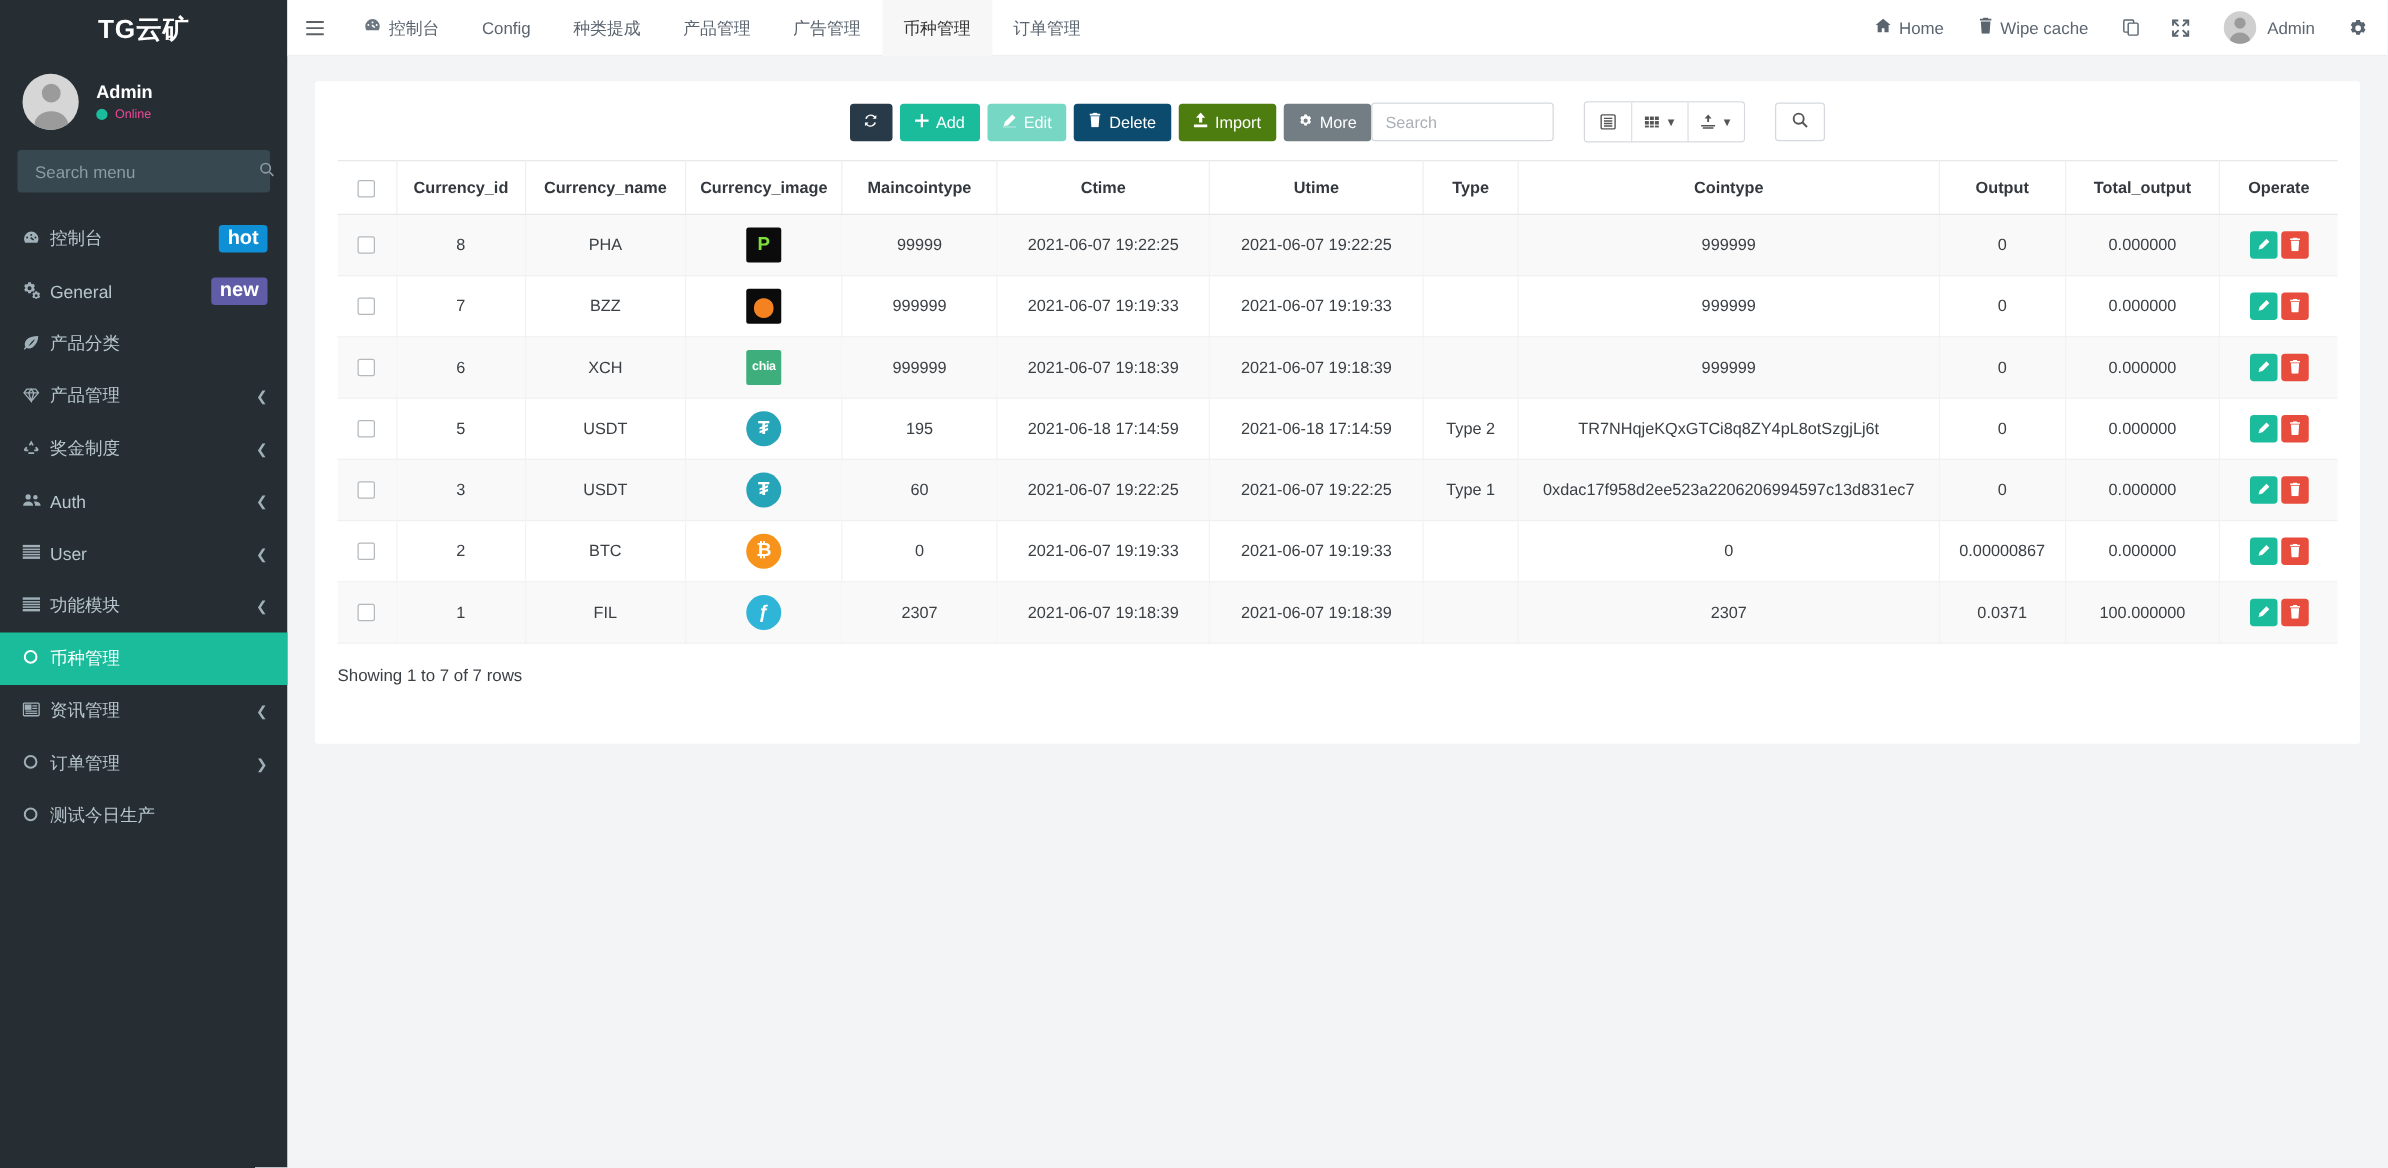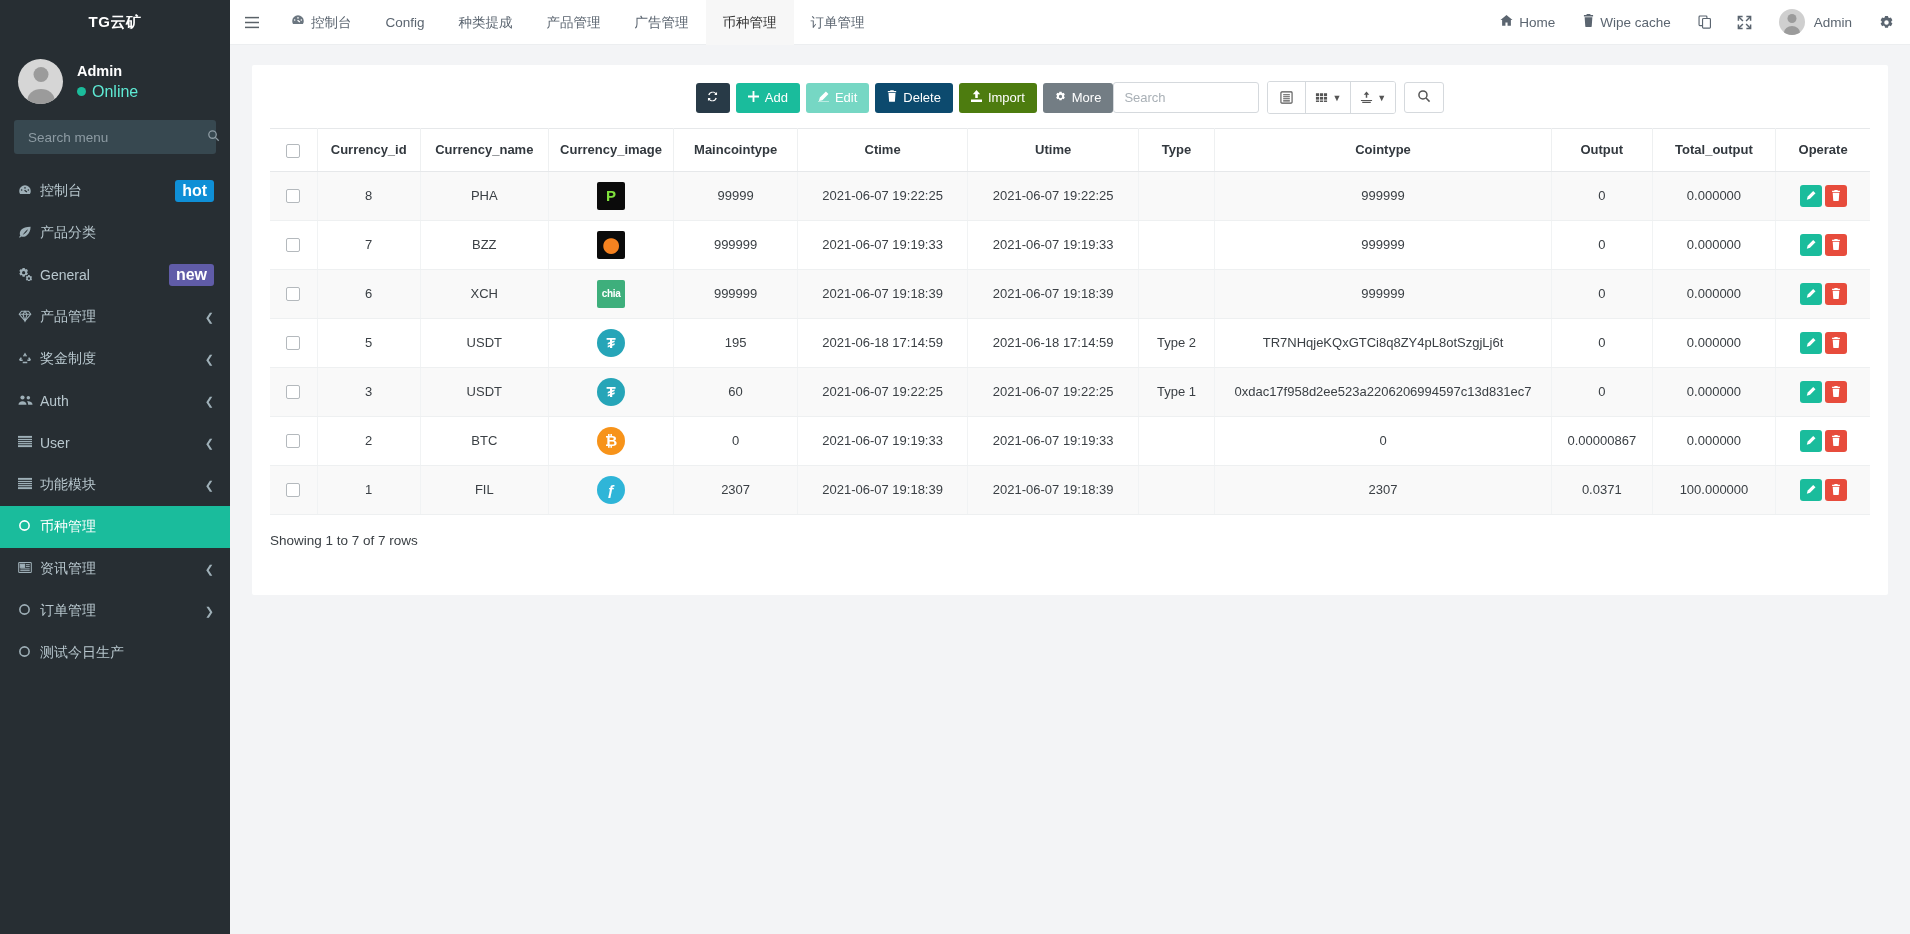--- a/index.html
+++ b/index.html
@@ -14,21 +14,21 @@
 
   
   .sidebar {
     width: 230px; min-width: 230px; height: 934px;
     background: #272e33; color: #b8c7ce;
     display: flex; flex-direction: column;
   }
   .brand {
     height: 45px; min-height: 45px;
     display: flex; align-items: center; justify-content: center;
-    color: #fff; font-size: 15px; font-weight: bold;
+    color: #fff; font-size: 21px; font-weight: bold;
     letter-spacing: .5px;
   }
   .user-panel {
     display: flex; align-items: center;
     padding: 14px 14px 14px 18px; gap: 14px;
   }
   .avatar-lg {
     width: 45px; height: 45px; border-radius: 50%;
     background: #d6d6d6; position: relative; overflow: hidden;
     flex: 0 0 45px;
@@ -38,21 +38,21 @@
     transform: translateX(-50%);
     width: 15px; height: 15px; border-radius: 50%; background: #9b9b9b;
   }
   .avatar-lg::after {
     content: ""; position: absolute; bottom: -7px; left: 50%;
     transform: translateX(-50%);
     width: 27px; height: 22px; border-radius: 50% 50% 0 0; background: #9b9b9b;
   }
   .user-info { display: flex; flex-direction: column; gap: 4px; }
   .user-name { color: #fff; font-size: 14.5px; font-weight: bold; }
-  .user-status { display: flex; align-items: center; gap: 6px; font-size: 16px; color: #5eead4; }
+  .user-status { display: flex; align-items: center; gap: 6px; font-size: 10px; color: #ec4899; }
   .dot-online { width: 9px; height: 9px; border-radius: 50%; background: #1bbc9b; display: inline-block; }
 
   .search-menu {
     margin: 2px 14px 10px 14px;
     background: #374850; border-radius: 3px;
     display: flex; align-items: center;
     height: 34px; padding: 0 12px;
   }
   .search-menu input {
     background: transparent; border: 0; outline: none;
@@ -141,21 +141,21 @@
     font-size: 13px; color: #fff; border: 0; border-radius: 3px; cursor: pointer;
     font-family: "Liberation Sans", sans-serif; white-space: nowrap;
   }
   .btn-refresh { background: #283a47; width: 34px; justify-content: center; padding: 0; }
   .btn-add { background: #1abc9c; }
   .btn-edit { background: #76d7c4; }
   .btn-delete { background: #0c4a6e; }
   .btn-import { background: #4d7c0f; }
   .btn-more { background: #737d84; }
 
-  .toolbar-right { display: flex; align-items: center; gap: 8px; }
+  .toolbar-right { display: flex; align-items: center; gap: 24px; }
   .search-box {
     width: 146px; height: 31px; border: 1px solid #d5d9dd; border-radius: 3px;
     padding: 0 10px; font-size: 13px; color: #555; outline: none;
     font-family: "Liberation Sans", sans-serif; background: #fff;
   }
   .search-box::placeholder { color: #a9b0b6; }
   .icon-btn-group { display: flex; border: 1px solid #d5d9dd; border-radius: 3px; overflow: hidden; }
   .icon-btn {
     height: 31px; min-width: 38px; padding: 0 9px;
     display: flex; align-items: center; justify-content: center; gap: 4px;
@@ -260,31 +260,31 @@
     <nav class="nav" id="sidebar-nav">
         <div class="nav-item">
           <span class="ni-icon"><svg width="14" height="14" viewBox="0 0 16 16" fill="currentColor">
               <path d="M8 2.6A6.6 6.6 0 0 0 1.4 9.2c0 1.3.4 2.5 1 3.5h11.2c.6-1 1-2.2 1-3.5A6.6 6.6 0 0 0 8 2.6zm0 2.1a.9.9 0 1 1 0 1.8.9.9 0 0 1 0-1.8zM4.2 7a.9.9 0 1 1 0 1.8.9.9 0 0 1 0-1.8zm7.6 0a.9.9 0 1 1 0 1.8.9.9 0 0 1 0-1.8zM8 7.6l2.6 2.2-.8 1L7 8.9z"></path>
             </svg></span>
           <span class="ni-label">控制台</span>
           <span class="badge hot">hot</span>
         </div>
         <div class="nav-item">
           <span class="ni-icon"><svg width="14" height="14" viewBox="0 0 16 16" fill="currentColor">
-              <path d="M14.4 2C9.6 2 5.8 3.1 3.7 5.4 1.9 7.4 1.6 10 2.6 12.2l-1.4 1.5.95.9 1.4-1.5c2.3.9 4.8.4 6.6-1.5C12.6 9.6 14.4 6.4 14.4 2zM11.4 4.8c-1 2.6-3 5-6.1 6.6 2.3-3.4 3.9-5 6.1-6.6z"></path>
-            </svg></span>
-          <span class="ni-label">产品分类</span>
-        </div>
-        <div class="nav-item">
-          <span class="ni-icon"><svg width="14" height="14" viewBox="0 0 16 16" fill="currentColor">
               <path d="M5.2 1h2.5l.25 1.3 1 .55 1.2-.5 1.25 2.2-.95.85v1.1l.95.85-1.25 2.2-1.2-.5-1 .55L7.7 11H5.2l-.25-1.3-1-.55-1.2.5L1.5 7.45l.95-.85v-1.1L1.5 4.65 2.75 2.45l1.2.5 1-.55zm1.25 3.6a1.85 1.85 0 1 0 0 3.7 1.85 1.85 0 0 0 0-3.7z"></path>
               <path d="M11.6 9.2h1.8l.18.95.72.4.87-.36.9 1.6-.68.62v.8l.68.62-.9 1.6-.87-.36-.72.4-.18.95h-1.8l-.18-.95-.72-.4-.87.36-.9-1.6.68-.62v-.8l-.68-.62.9-1.6.87.36.72-.4zm.9 2.6a1.35 1.35 0 1 0 0 2.7 1.35 1.35 0 0 0 0-2.7z"></path>
             </svg></span>
           <span class="ni-label">General</span>
           <span class="badge new">new</span>
+        </div>
+        <div class="nav-item">
+          <span class="ni-icon"><svg width="14" height="14" viewBox="0 0 16 16" fill="currentColor">
+              <path d="M14.4 2C9.6 2 5.8 3.1 3.7 5.4 1.9 7.4 1.6 10 2.6 12.2l-1.4 1.5.95.9 1.4-1.5c2.3.9 4.8.4 6.6-1.5C12.6 9.6 14.4 6.4 14.4 2zM11.4 4.8c-1 2.6-3 5-6.1 6.6 2.3-3.4 3.9-5 6.1-6.6z"></path>
+            </svg></span>
+          <span class="ni-label">产品分类</span>
         </div>
         <div class="nav-item">
           <span class="ni-icon"><svg width="14" height="14" viewBox="0 0 16 16" fill="none" stroke="currentColor" stroke-width="1.2">
               <path d="M4 2.6h8l2.6 3.4L8 13.6 1.4 6z"></path>
               <path d="M1.4 6h13.2M5.6 6 8 2.6 10.4 6 8 13.6z"></path>
             </svg></span>
           <span class="ni-label">产品管理</span>
           <span class="chev">❮</span>
         </div>
         <div class="nav-item">

